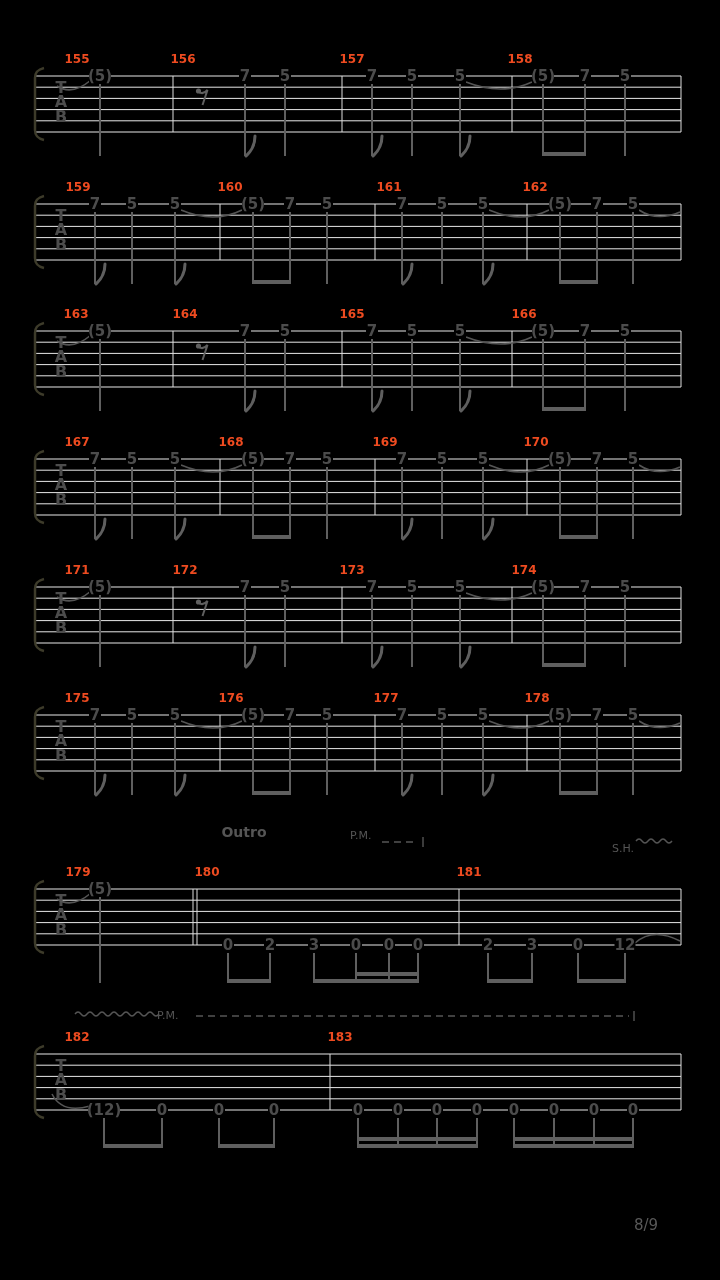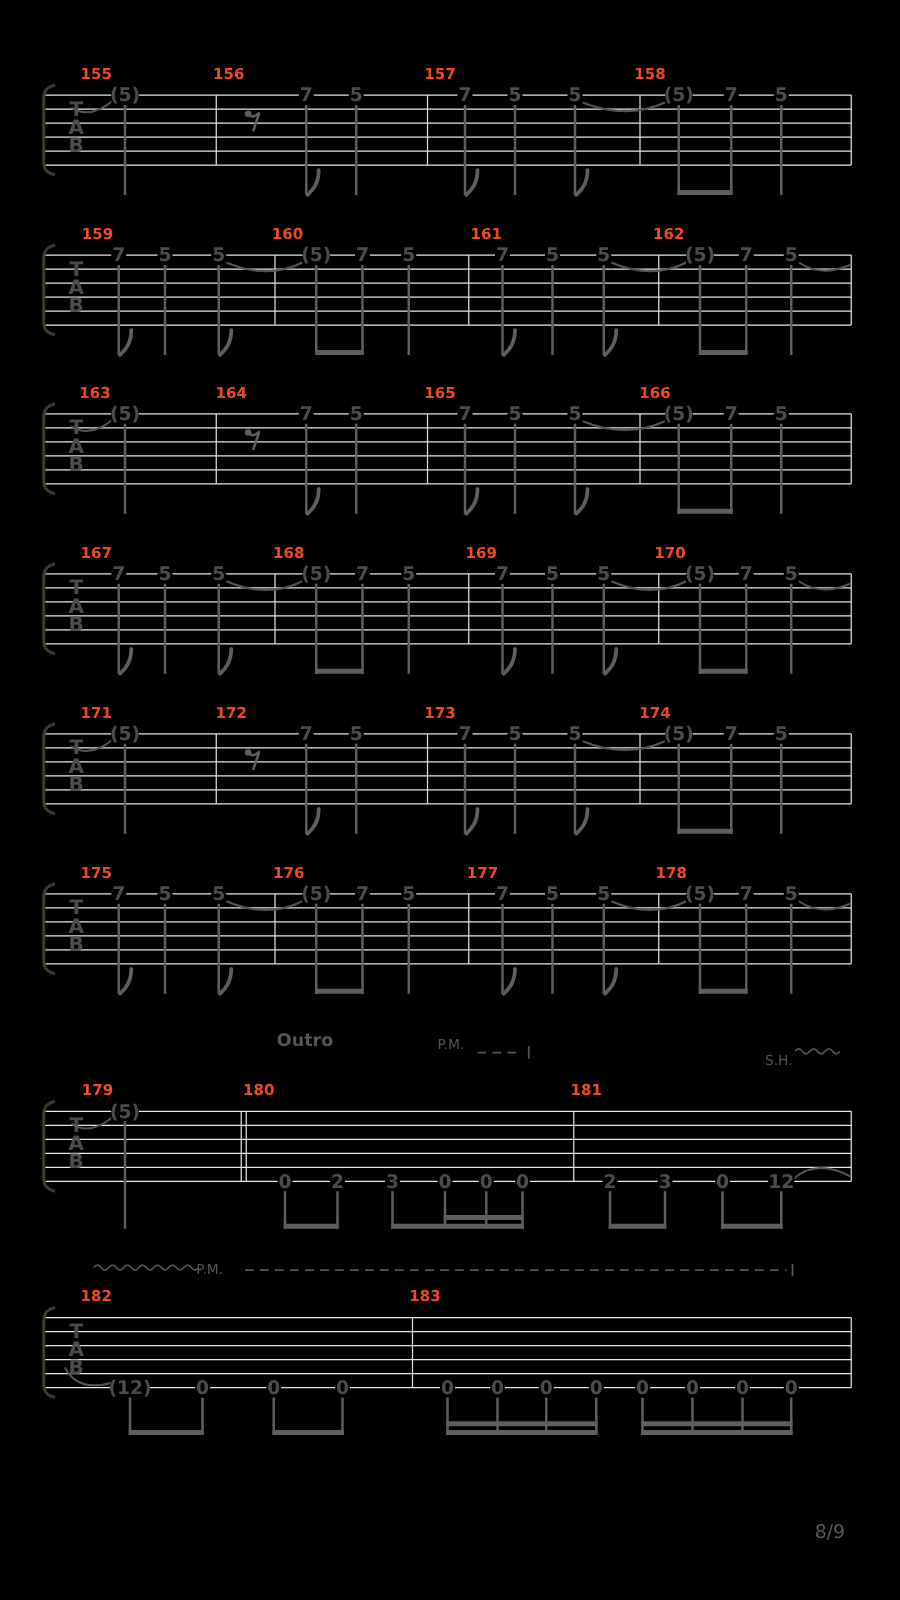--- a/index.html
+++ b/index.html
@@ -1,19 +1,19 @@
 <!DOCTYPE html>
 <html><head>
 <meta charset="utf-8">
 <style>
   html,body{margin:0;padding:0;background:#000;}
   .page{position:relative;width:720px;height:1280px;background:#000;overflow:hidden;
         font-family:"DejaVu Sans", sans-serif;}
   #tab-svg{position:absolute;left:0;top:0;}
-  .page-number{position:absolute;left:616px;top:1216px;width:60px;text-align:right;
+  .page-number{position:absolute;left:616px;top:1216px;width:60px;text-align:center;
                font-size:15px;color:#595959;}
   svg text{font-family:"DejaVu Sans", sans-serif;}
 </style>
 </head>
 <body>
 
 <div class="page">
   <svg id="tab-svg" width="720" height="1280" viewBox="0 0 720 1280">
       <g>
         <line x1="35" y1="76" x2="681" y2="76" stroke="#e8e8e8" stroke-width="1"></line>

